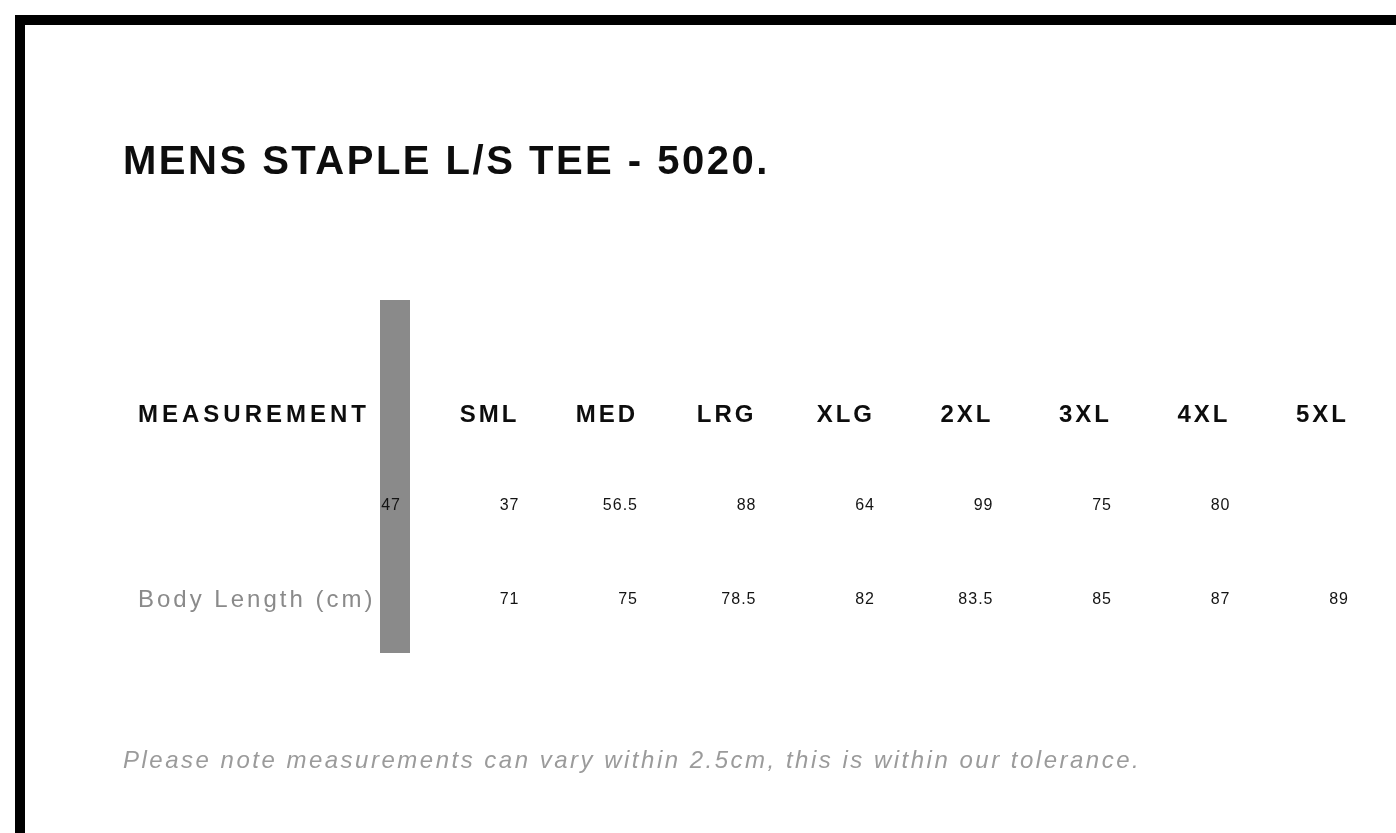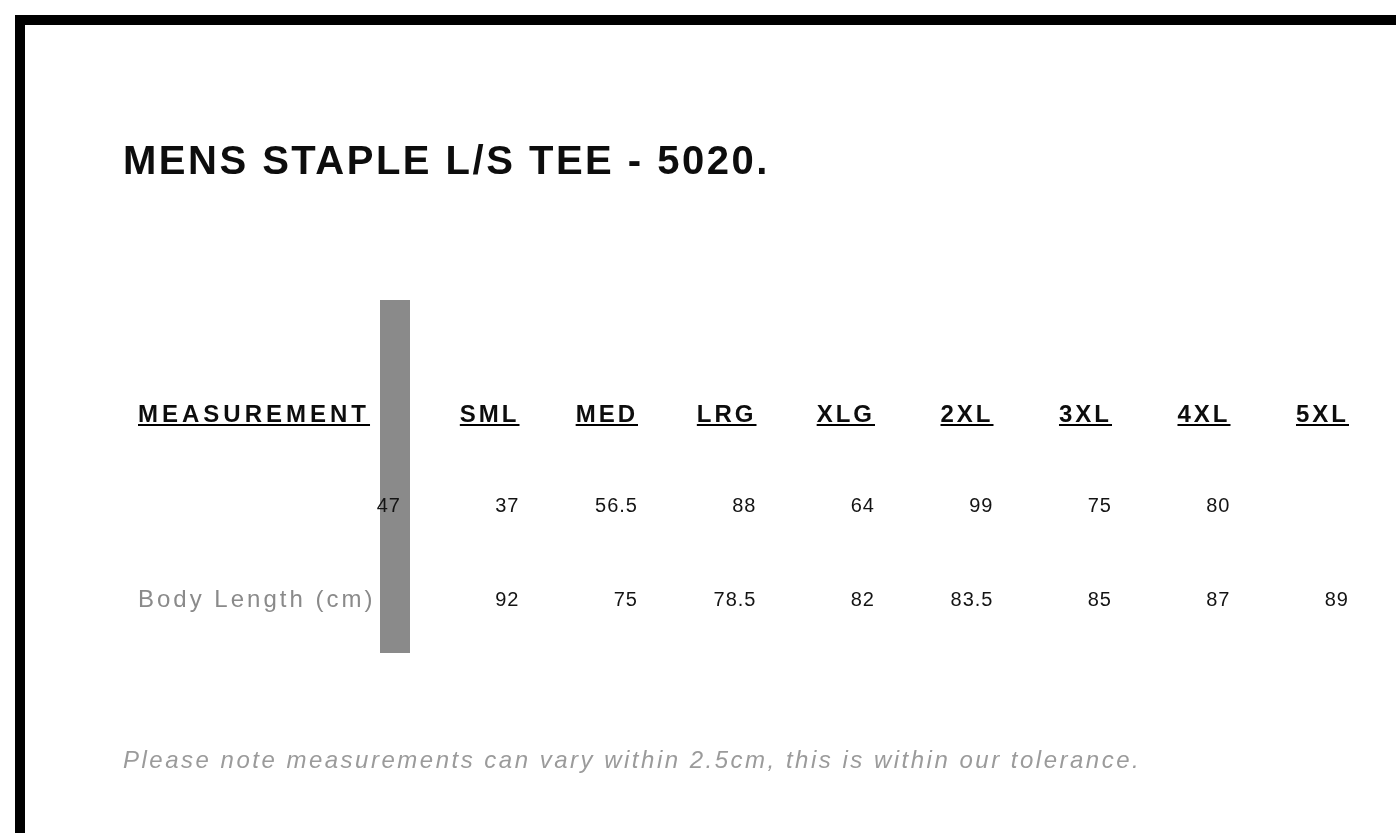--- a/index.html
+++ b/index.html
@@ -47,32 +47,32 @@
     position: absolute;
     left: 93px;
     display: grid;
     grid-template-columns: 293px repeat(8, 118.5px);
     align-items: center;
     line-height: 28px;
     white-space: nowrap;
   }
   .trow .cell { text-align: right; }
   .trow .cell.first { text-align: left; }
-  .trow.header-row { top: 355px; text-decoration: underline; }
+  .trow.header-row { top: 355px; }
   .trow.header-row .cell {
     font-size: 24px;
     font-weight: bold;
     letter-spacing: 3px;
     color: #0d0d0d;
   }
   .trow.header-row .cell.first { letter-spacing: 4px; }
   .trow.width-row  { top: 446px; }
   .trow.length-row { top: 540px; }
   .trow.width-row .cell, .trow.length-row .cell {
-    font-size: 20px;
+    font-size: 16px;
     letter-spacing: 1px;
     color: #141414;
   }
   .trow .row-label {
     font-size: 24px !important;
     color: #8a8a8a !important;
     letter-spacing: 3px !important;
   }
   .footnote {
     position: absolute;
@@ -114,21 +114,21 @@
     <div class="cell">56.5</div>
     <div class="cell">88</div>
     <div class="cell">64</div>
     <div class="cell">99</div>
     <div class="cell">75</div>
     <div class="cell">80</div>
   </div>
 
   <div class="trow length-row">
     <div class="cell first row-label">Body Length (cm)</div>
-    <div class="cell">92</div>
+    <div class="cell">71</div>
     <div class="cell">75</div>
     <div class="cell">78.5</div>
     <div class="cell">82</div>
     <div class="cell">83.5</div>
     <div class="cell">85</div>
     <div class="cell">87</div>
     <div class="cell">89</div>
   </div>
 
   <div class="footnote">Please note measurements can vary within 2.5cm, this is within our tolerance.</div>

